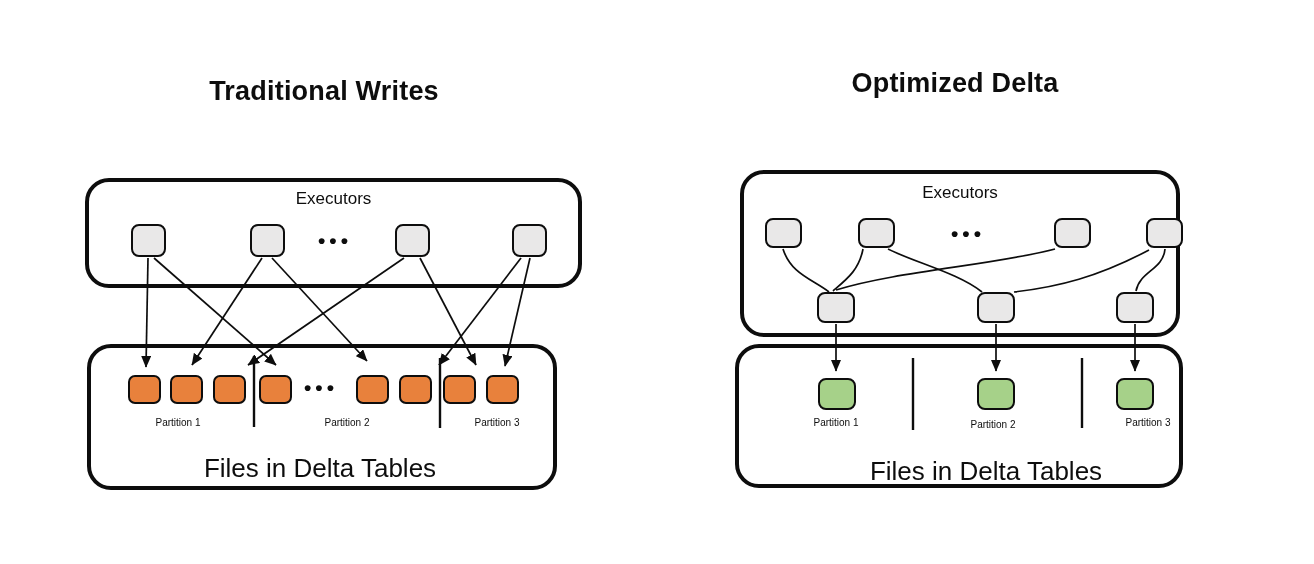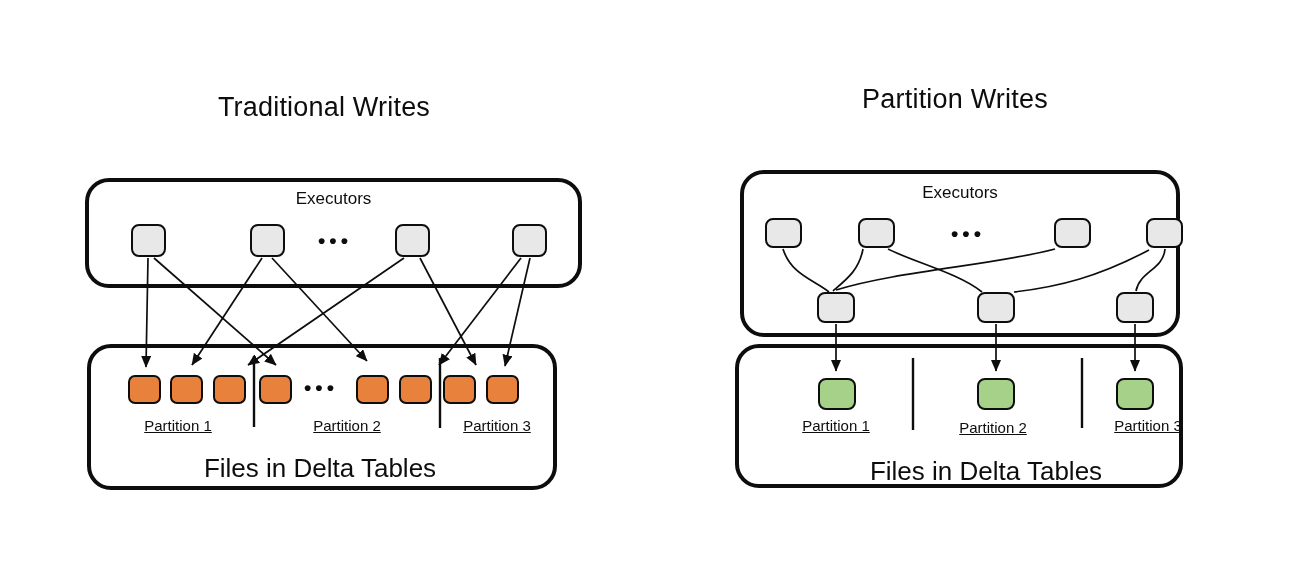--- a/index.html
+++ b/index.html
@@ -5,23 +5,23 @@
   html,body{margin:0;padding:0;background:#ffffff;}
   .stage{
     position:relative;width:1314px;height:564px;background:#ffffff;overflow:hidden;
     font-family:"Liberation Sans", sans-serif;color:var(--ink,#0d0d0d);
   }
   .big-box{position:absolute;border:4px solid var(--ink,#0d0d0d);border-radius:24px;background:#ffffff;box-sizing:border-box;}
   .node{position:absolute;background:var(--gray,#E9E8E8);border:2.2px solid var(--ink,#0d0d0d);border-radius:8px;box-sizing:border-box;}
   .file-orange{position:absolute;width:33px;height:29px;background:var(--orange,#E8813C);border:2px solid var(--ink,#0d0d0d);border-radius:7px;box-sizing:border-box;}
   .file-green{position:absolute;width:38px;height:32px;background:var(--green,#A6D189);border:2px solid var(--ink,#0d0d0d);border-radius:8px;box-sizing:border-box;}
   .lbl{position:absolute;text-align:center;white-space:nowrap;}
-  .title{font-size:27px;font-weight:400;letter-spacing:.2px;margin-top:16px;}
+  .title{font-size:27px;font-weight:700;letter-spacing:.2px;}
   .exec-lbl{font-size:17px;}
-  .part-lbl{font-size:15px;text-decoration:underline;}
+  .part-lbl{font-size:10px;}
   .files-lbl{font-size:26px;}
   .dots{position:absolute;width:60px;text-align:center;font-size:21px;font-weight:700;letter-spacing:4px;line-height:21px;}
   .overlay{position:absolute;left:0;top:0;pointer-events:none;}
   .overlay path{stroke:var(--ink,#0d0d0d);fill:none;}
   .overlay path.conn{stroke-width:1.7px;}
   .overlay path.divider{stroke-width:2.4px;}
   .overlay marker path{fill:var(--ink,#0d0d0d);stroke:none;}
 </style>
 </head>
 <body>
@@ -49,21 +49,21 @@
   <div class="file-orange" style="left:356px;top:375px;"></div>
   <div class="file-orange" style="left:399px;top:375px;"></div>
   <div class="file-orange" style="left:443px;top:375px;"></div>
   <div class="file-orange" style="left:486px;top:375px;"></div>
 
   <div class="lbl part-lbl" style="left:108px;top:417px;width:140px;">Partition 1</div>
   <div class="lbl part-lbl" style="left:277px;top:417px;width:140px;">Partition 2</div>
   <div class="lbl part-lbl" style="left:427px;top:417px;width:140px;">Partition 3</div>
   <div class="lbl files-lbl" style="left:170px;top:453px;width:300px;">Files in Delta Tables</div>
 
-  <div class="lbl title" style="left:755px;top:68px;width:400px;">Partition Writes</div>
+  <div class="lbl title" style="left:755px;top:68px;width:400px;">Optimized Delta</div>
 
   <div class="big-box" style="left:740px;top:170px;width:440px;height:167px;"></div>
   <div class="lbl exec-lbl" style="left:740px;top:183px;width:440px;">Executors</div>
 
   <div class="node" style="left:765px;top:218px;width:37px;height:30px;"></div>
   <div class="node" style="left:858px;top:218px;width:37px;height:30px;"></div>
   <div class="dots" style="left:938px;top:223px;">•••</div>
   <div class="node" style="left:1054px;top:218px;width:37px;height:30px;"></div>
   <div class="node" style="left:1146px;top:218px;width:37px;height:30px;"></div>
 

